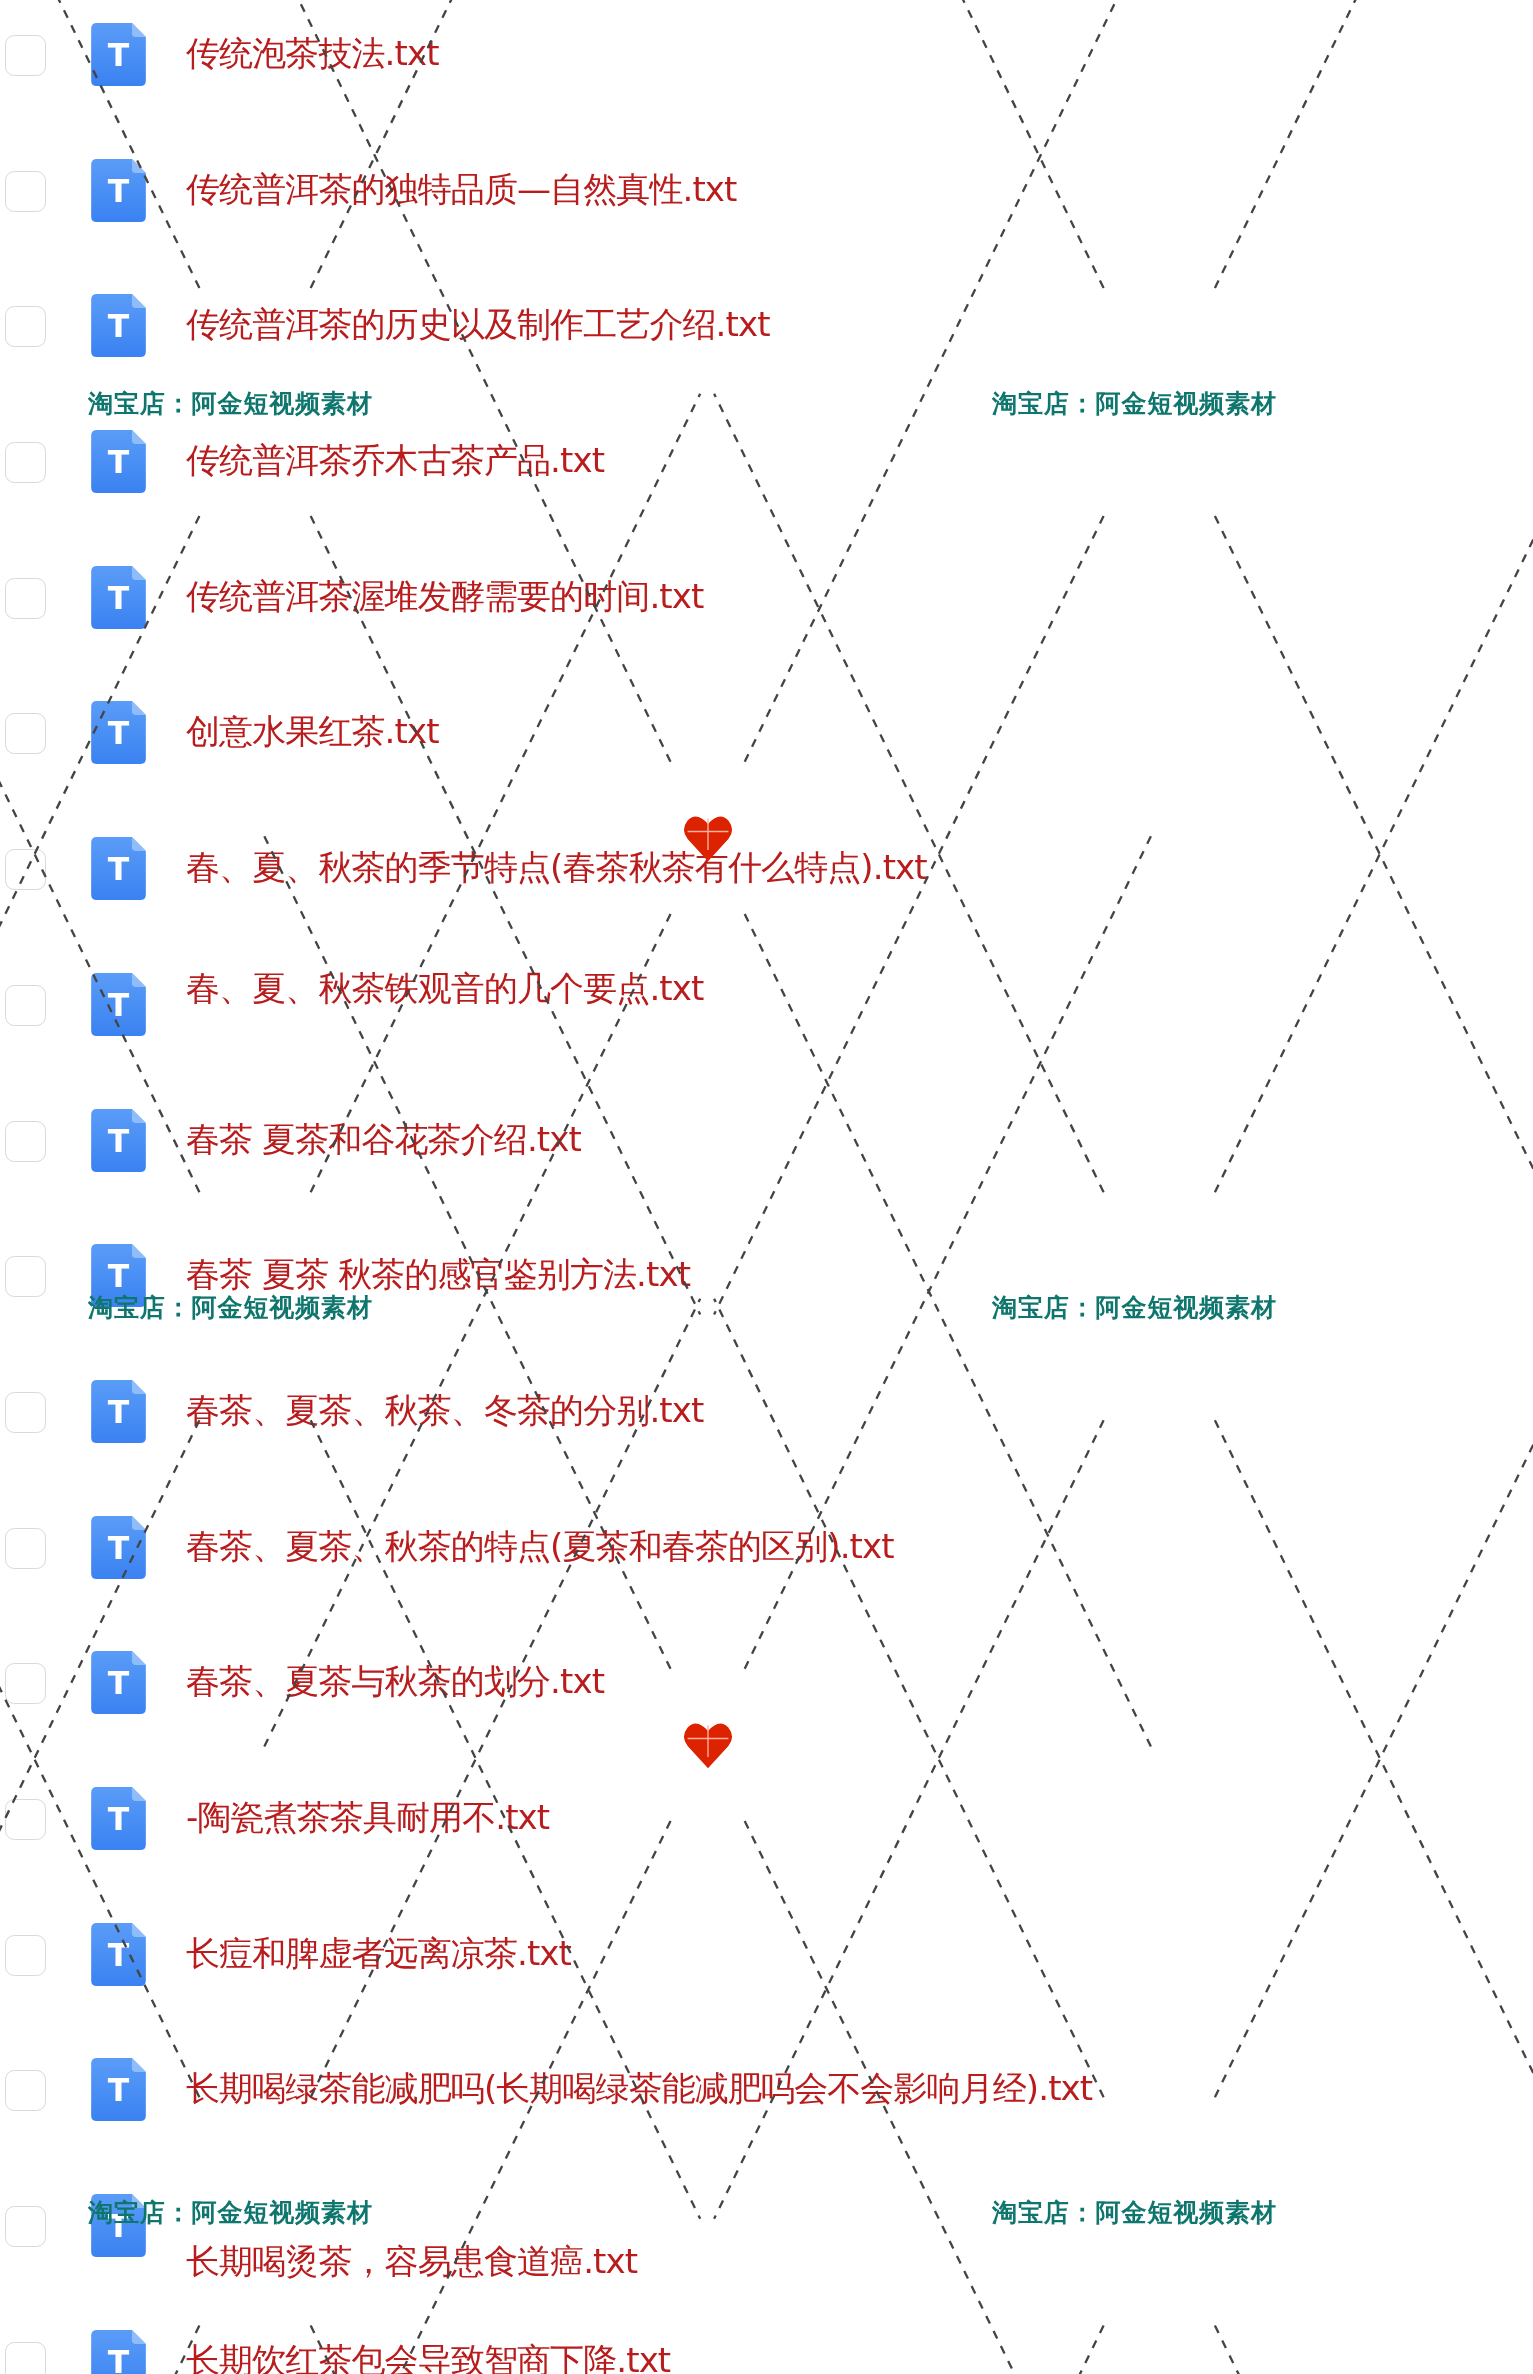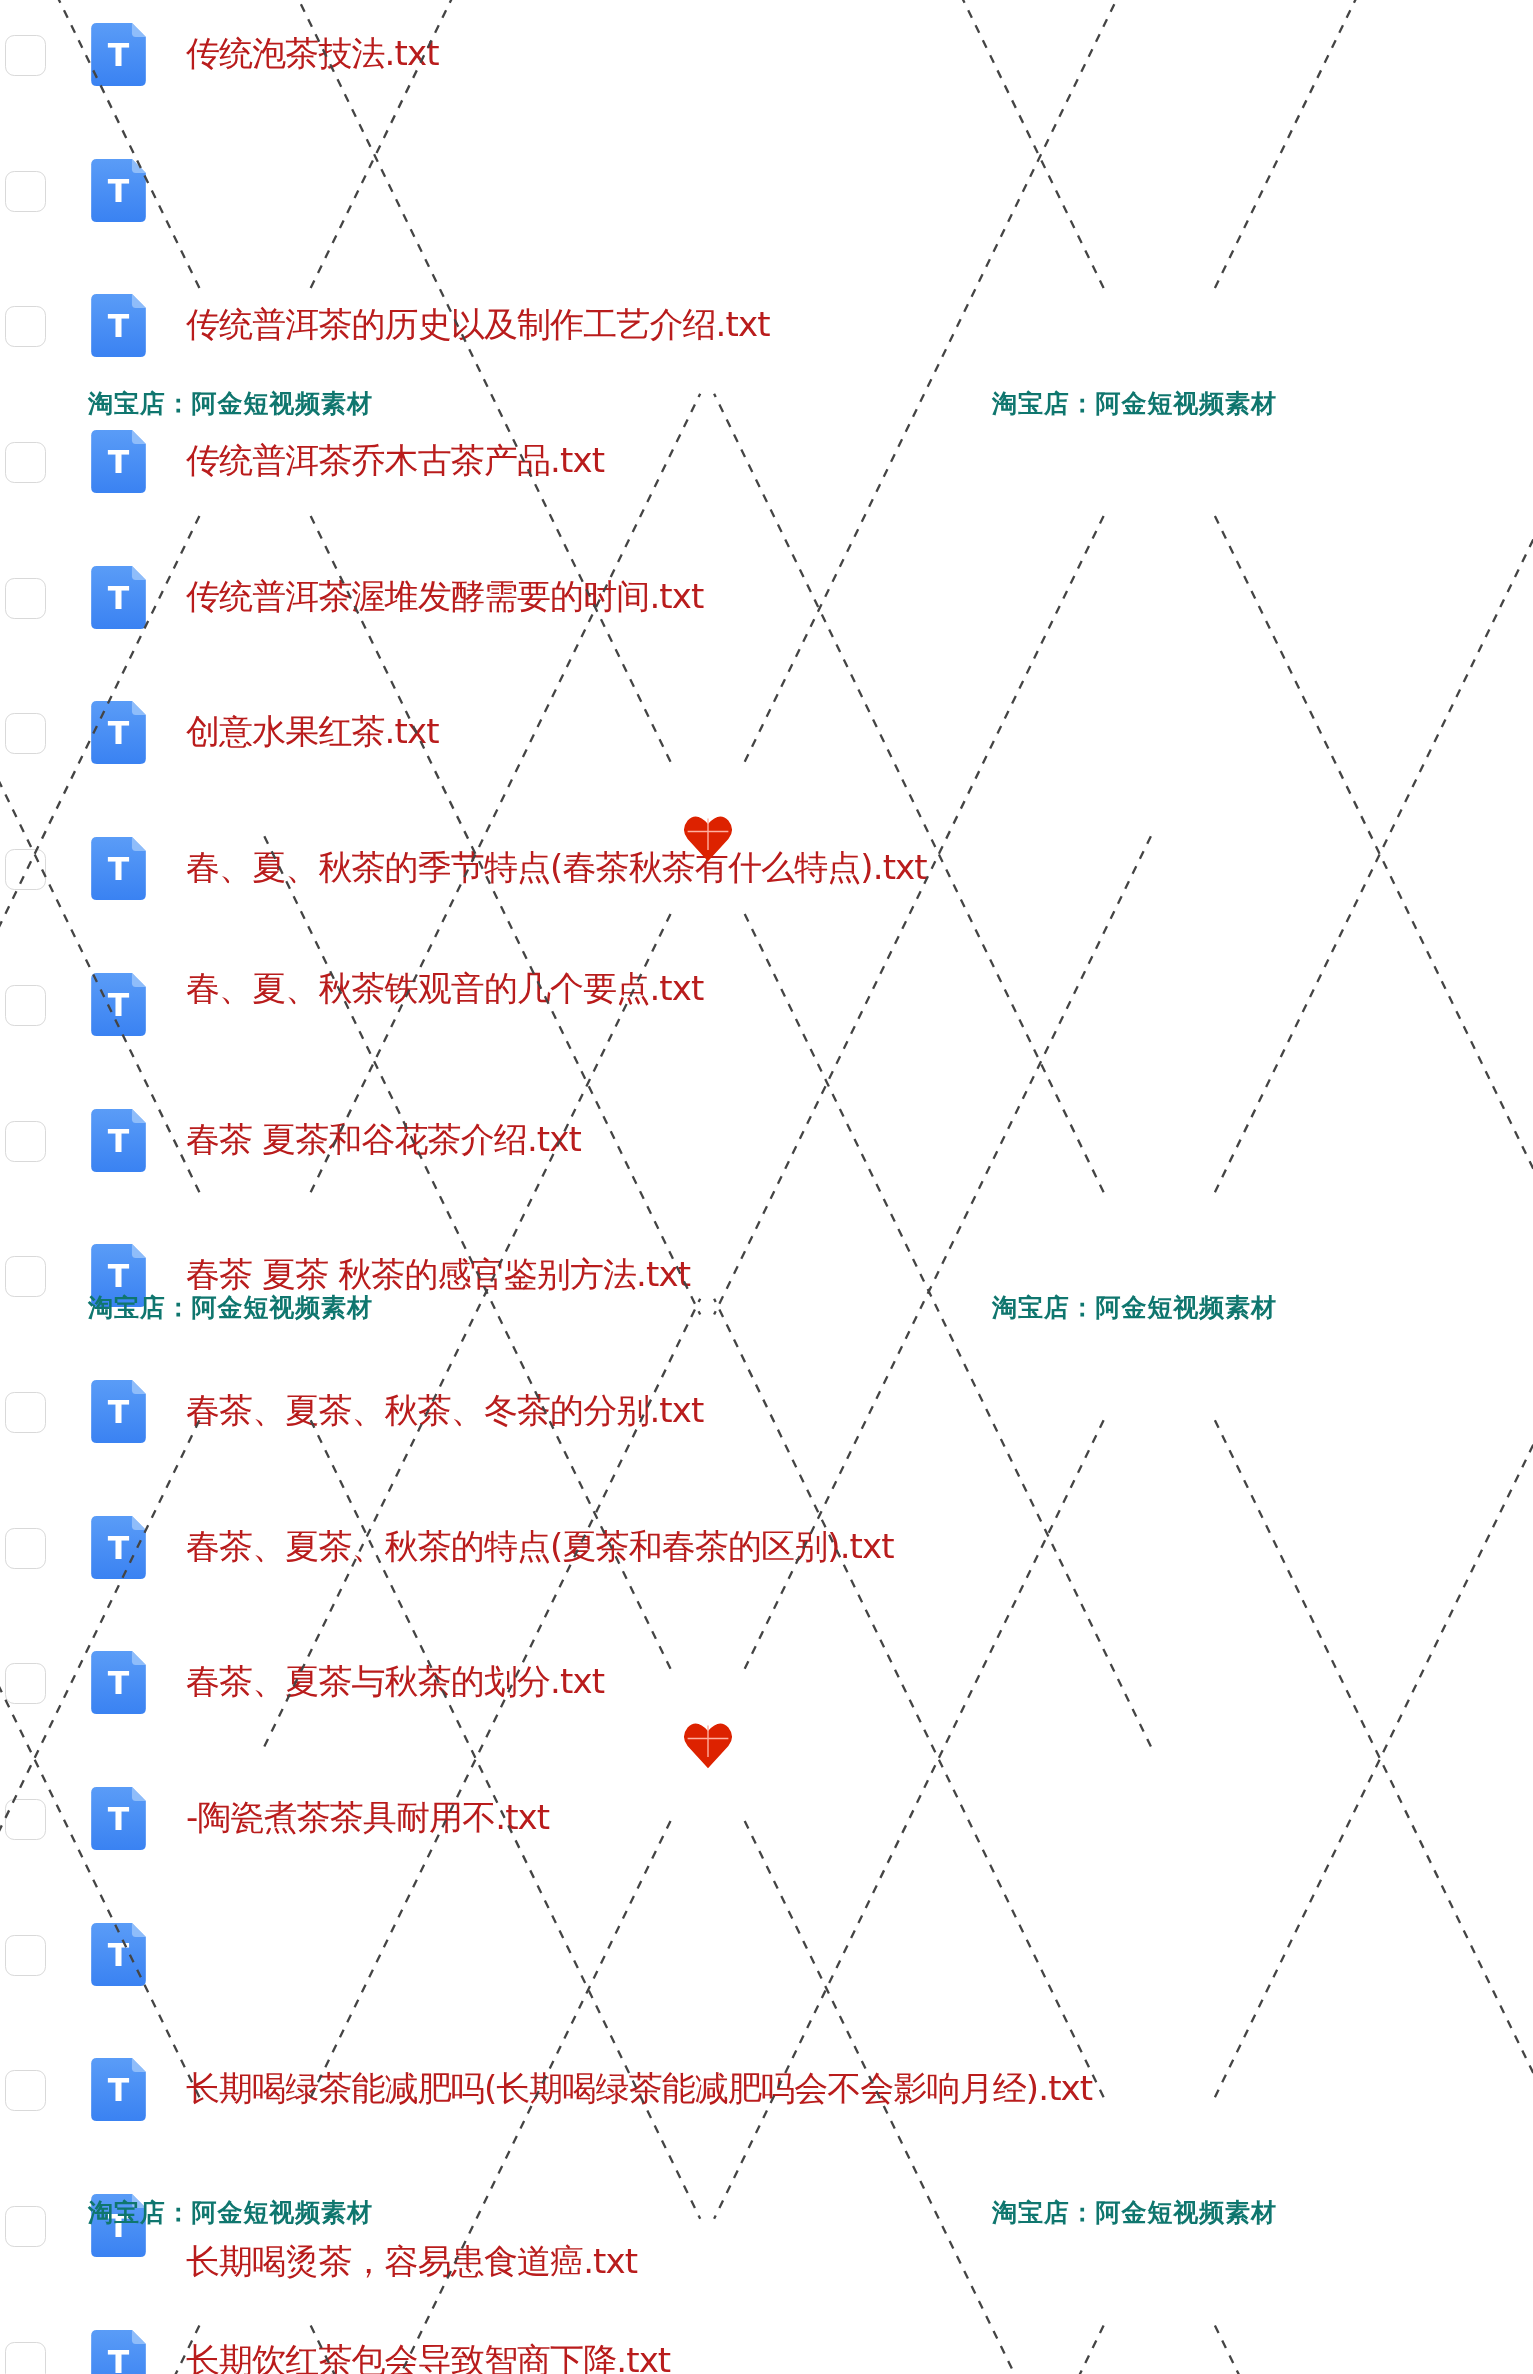--- a/index.html
+++ b/index.html
@@ -58,20 +58,21 @@
       <defs>
         <linearGradient id="g" x1="0" y1="0" x2="0" y2="1">
           <stop offset="0" stop-color="#5a9cf7"></stop>
           <stop offset="1" stop-color="#3a82f2"></stop>
         </linearGradient>
       </defs>
       <path d="M6 0 H44 L59 15 V62 Q59 68 53 68 H6 Q0 68 0 62 V6 Q0 0 6 0 Z" fill="url(#g)"></path>
       <path d="M44 0 L59 15 H48 Q44 15 44 11 Z" fill="#8fbdfa"></path>
       <text class="icon-letter" x="29.5" y="46" text-anchor="middle" font-size="34" font-weight="bold" fill="#ffffff" font-family="DejaVu Sans, sans-serif">T</text>
     </svg>
+    <span class="file-name" style="top: 45px;">传统普洱茶的独特品质—自然真性.txt</span>
   </div>
     <div class="row" style="top: 259px;">
     <div class="checkbox" style="top: 47px;"></div>
     <svg class="file-icon" viewBox="0 0 59 68" xmlns="http://www.w3.org/2000/svg" style="top: 35px;">
       <defs>
         <linearGradient id="g" x1="0" y1="0" x2="0" y2="1">
           <stop offset="0" stop-color="#5a9cf7"></stop>
           <stop offset="1" stop-color="#3a82f2"></stop>
         </linearGradient>
       </defs>
@@ -252,20 +253,21 @@
       <defs>
         <linearGradient id="g" x1="0" y1="0" x2="0" y2="1">
           <stop offset="0" stop-color="#5a9cf7"></stop>
           <stop offset="1" stop-color="#3a82f2"></stop>
         </linearGradient>
       </defs>
       <path d="M6 0 H44 L59 15 V62 Q59 68 53 68 H6 Q0 68 0 62 V6 Q0 0 6 0 Z" fill="url(#g)"></path>
       <path d="M44 0 L59 15 H48 Q44 15 44 11 Z" fill="#8fbdfa"></path>
       <text class="icon-letter" x="29.5" y="46" text-anchor="middle" font-size="34" font-weight="bold" fill="#ffffff" font-family="DejaVu Sans, sans-serif">T</text>
     </svg>
+    <span class="file-name" style="top: 45px;">长痘和脾虚者远离凉茶.txt</span>
   </div>
     <div class="row" style="top: 2023px;">
     <div class="checkbox" style="top: 47px;"></div>
     <svg class="file-icon" viewBox="0 0 59 68" xmlns="http://www.w3.org/2000/svg" style="top: 35px;">
       <defs>
         <linearGradient id="g" x1="0" y1="0" x2="0" y2="1">
           <stop offset="0" stop-color="#5a9cf7"></stop>
           <stop offset="1" stop-color="#3a82f2"></stop>
         </linearGradient>
       </defs>

